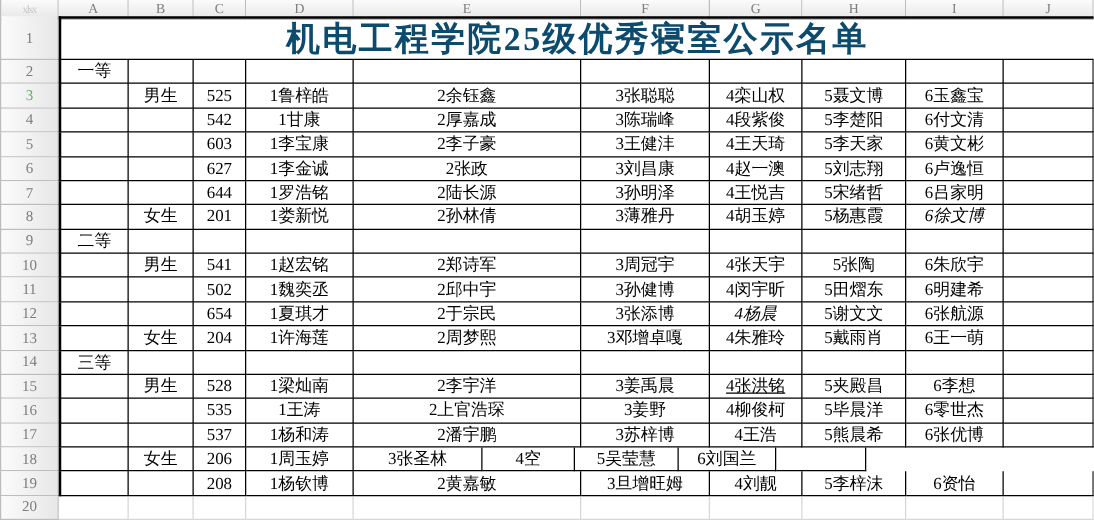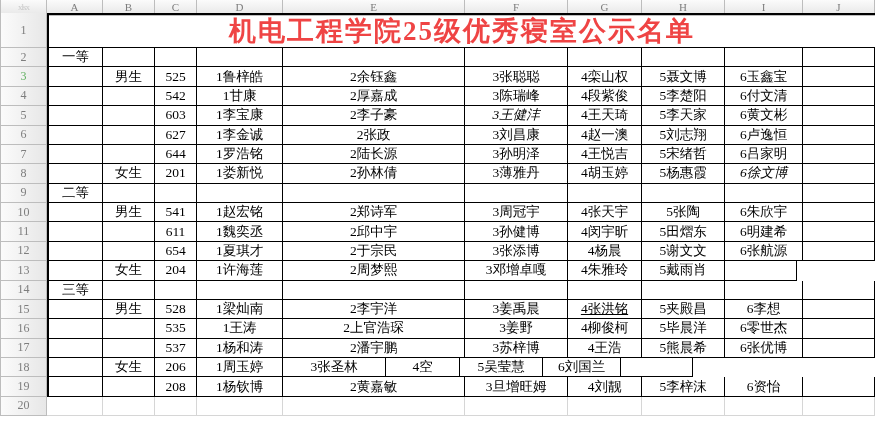--- a/index.html
+++ b/index.html
@@ -34,21 +34,21 @@
     border-bottom:1px solid var(--header_border);
     border-left:1px solid var(--header_border);
     color:var(--header_text);font-size:12px;}
   .rowhdr.hl{color:var(--highlight_row_text);}
 
   #title-row{height:35px;}
   #title-cell{flex:0 0 828px;display:flex;align-items:center;justify-content:center;
     border-top:2px solid var(--table_border);
     border-left:2px solid var(--table_border);
     border-bottom:1.5px solid var(--table_border);
-    font-size:27px;font-weight:bold;letter-spacing:2px;color:#ef4444;
+    font-size:27px;font-weight:bold;letter-spacing:2px;color:#0c4a6e;
     white-space:nowrap;overflow:hidden;}
 
   .r{height:19.39px;}
   .cell{flex:0 0 auto;display:flex;align-items:center;justify-content:center;
     border-right:1.5px solid var(--table_border);
     border-bottom:1.5px solid var(--table_border);
     font-size:13.5px;color:var(--cell_text);white-space:nowrap;overflow:hidden;}
   .cell.first{border-left:2px solid var(--table_border);}
 
   
@@ -122,21 +122,21 @@
         <div class="cell" style="flex: 0 0 78px;">6付文清</div>
         <div class="cell" style="flex: 0 0 72px;"></div>
       </div>
       <div class="grid-row r">
         <div class="rowhdr">5</div>
         <div class="cell first" style="flex: 0 0 56px;"></div>
         <div class="cell" style="flex: 0 0 52px;"></div>
         <div class="cell" style="flex: 0 0 42px;">603</div>
         <div class="cell" style="flex: 0 0 86px;">1李宝康</div>
         <div class="cell" style="flex: 0 0 182px;">2李子豪</div>
-        <div class="cell" style="flex: 0 0 103px; font-style: italic;">3王健沣</div>
+        <div class="cell" style="flex: 0 0 103px;">3王健沣</div>
         <div class="cell" style="flex: 0 0 74px;">4王天琦</div>
         <div class="cell" style="flex: 0 0 83px;">5李天家</div>
         <div class="cell" style="flex: 0 0 78px;">6黄文彬</div>
         <div class="cell" style="flex: 0 0 72px;"></div>
       </div>
       <div class="grid-row r">
         <div class="rowhdr">6</div>
         <div class="cell first" style="flex: 0 0 56px;"></div>
         <div class="cell" style="flex: 0 0 52px;"></div>
         <div class="cell" style="flex: 0 0 42px;">627</div>
@@ -197,52 +197,53 @@
         <div class="cell" style="flex: 0 0 103px;">3周冠宇</div>
         <div class="cell" style="flex: 0 0 74px;">4张天宇</div>
         <div class="cell" style="flex: 0 0 83px;">5张陶</div>
         <div class="cell" style="flex: 0 0 78px;">6朱欣宇</div>
         <div class="cell" style="flex: 0 0 72px;"></div>
       </div>
       <div class="grid-row r">
         <div class="rowhdr">11</div>
         <div class="cell first" style="flex: 0 0 56px;"></div>
         <div class="cell" style="flex: 0 0 52px;"></div>
-        <div class="cell" style="flex: 0 0 42px;">611</div>
+        <div class="cell" style="flex: 0 0 42px;">502</div>
         <div class="cell" style="flex: 0 0 86px;">1魏奕丞</div>
         <div class="cell" style="flex: 0 0 182px;">2邱中宇</div>
         <div class="cell" style="flex: 0 0 103px;">3孙健博</div>
         <div class="cell" style="flex: 0 0 74px;">4闵宇昕</div>
         <div class="cell" style="flex: 0 0 83px;">5田熠东</div>
         <div class="cell" style="flex: 0 0 78px;">6明建希</div>
         <div class="cell" style="flex: 0 0 72px;"></div>
       </div>
       <div class="grid-row r">
         <div class="rowhdr">12</div>
         <div class="cell first" style="flex: 0 0 56px;"></div>
         <div class="cell" style="flex: 0 0 52px;"></div>
         <div class="cell" style="flex: 0 0 42px;">654</div>
         <div class="cell" style="flex: 0 0 86px;">1夏琪才</div>
         <div class="cell" style="flex: 0 0 182px;">2于宗民</div>
         <div class="cell" style="flex: 0 0 103px;">3张添博</div>
-        <div class="cell" style="flex: 0 0 74px;">4杨晨</div>
+        <div class="cell" style="flex: 0 0 74px; font-style: italic;">4杨晨</div>
         <div class="cell" style="flex: 0 0 83px;">5谢文文</div>
         <div class="cell" style="flex: 0 0 78px;">6张航源</div>
         <div class="cell" style="flex: 0 0 72px;"></div>
       </div>
       <div class="grid-row r">
         <div class="rowhdr">13</div>
         <div class="cell first" style="flex: 0 0 56px;"></div>
         <div class="cell" style="flex: 0 0 52px;">女生</div>
         <div class="cell" style="flex: 0 0 42px;">204</div>
         <div class="cell" style="flex: 0 0 86px;">1许海莲</div>
         <div class="cell" style="flex: 0 0 182px;">2周梦熙</div>
         <div class="cell" style="flex: 0 0 103px;">3邓增卓嘎</div>
         <div class="cell" style="flex: 0 0 74px;">4朱雅玲</div>
         <div class="cell" style="flex: 0 0 83px;">5戴雨肖</div>
+        <div class="cell" style="flex: 0 0 78px;">6王一萌</div>
         <div class="cell" style="flex: 0 0 72px;"></div>
       </div>
       <div class="grid-row r">
         <div class="rowhdr">14</div>
         <div class="cell first" style="flex: 0 0 56px;">三等</div>
         <div class="cell" style="flex: 0 0 52px;"></div>
         <div class="cell" style="flex: 0 0 42px;"></div>
         <div class="cell" style="flex: 0 0 86px;"></div>
         <div class="cell" style="flex: 0 0 182px;"></div>
         <div class="cell" style="flex: 0 0 103px;"></div>

